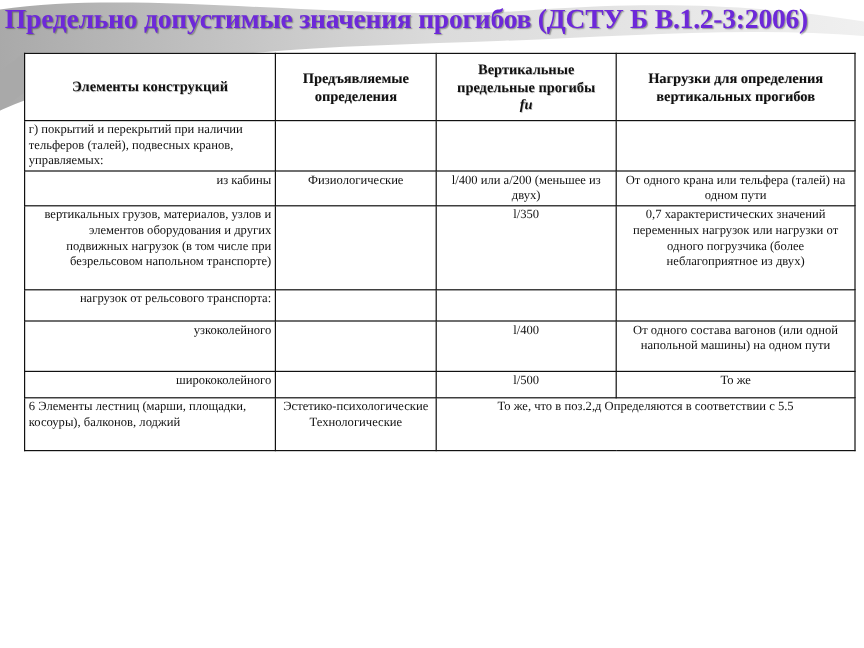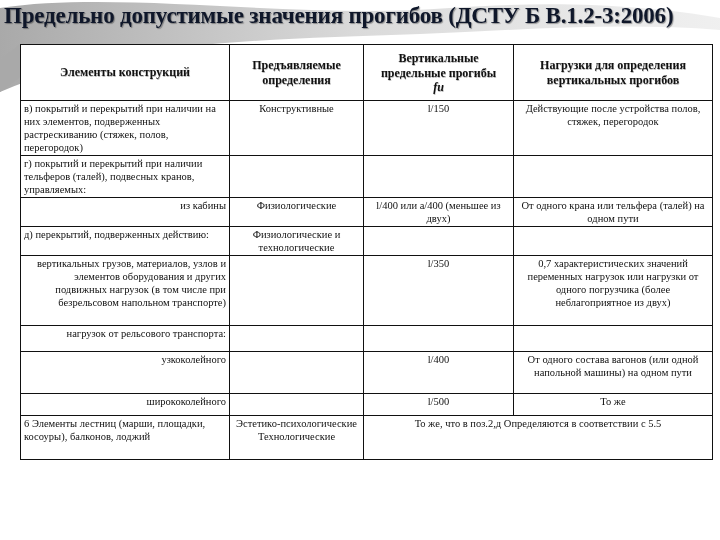--- a/index.html
+++ b/index.html
@@ -9,21 +9,21 @@
     font-family:"Liberation Serif", serif;
     color:#111;
   }
   .bg-swoosh {
     position:absolute; left:0; top:0; width:720px; height:540px; z-index:0;
   }
   .title {
     position:absolute; left:4px; top:2px; width:716px; height:32px;
     font-family:"Liberation Serif", serif; font-weight:bold;
     font-size:23px; line-height:28px; white-space:nowrap; z-index:2;
-    color:#0f172a; letter-spacing:-0.2px;
+    color:#6d28d9; letter-spacing:-0.2px;
     text-shadow: 1px 1px 1px rgba(0,0,0,0.35);
   }
   table.tbl {
     position:absolute; left:20px; top:44px; width:692px;
     border-collapse:collapse; z-index:2; background:#fff;
     table-layout:fixed;
     font-size:10.5px; line-height:13px;
   }
   table.tbl td, table.tbl th {
     border:1px solid #111; padding:1px 3px; vertical-align:top;
@@ -65,48 +65,36 @@
       <tr style="height:56px">
     <th>Элементы конструкций</th>
     <th>Предъявляемые определения</th>
     <th>
       <span>Вертикальные предельные прогибы</span>
       <span class="fsym">fu</span>
     </th>
     <th>Нагрузки для определения вертикальных прогибов</th>
   </tr>
 
-  <tr style="height:54px">
-    <td class="l">в) покрытий и перекрытий при наличии на них элементов, подверженных растрескиванию (стяжек, полов, перегородок)</td>
-    <td class="c">Конструктивные</td>
-    <td class="c">l/150</td>
-    <td class="c">Действующие после устройства полов, стяжек, перегородок</td>
-  </tr>
 
   <tr style="height:42px">
     <td class="l">г) покрытий и перекрытий при наличии тельферов (талей), подвесных кранов, управляемых:</td>
     <td class="c"></td>
     <td class="c"></td>
     <td class="c"></td>
   </tr>
 
 
   <tr style="height:28px">
     <td class="r">из кабины</td>
     <td class="c">Физиологические</td>
-    <td class="c">l/400 или a/400 (меньшее из двух)</td>
+    <td class="c">l/400 или a/200 (меньшее из двух)</td>
     <td class="c">От одного крана или тельфера (талей) на одном пути</td>
   </tr>
 
-  <tr style="height:28px">
-    <td class="l">д) перекрытий, подверженных действию:</td>
-    <td class="c">Физиологические и технологические</td>
-    <td class="c"></td>
-    <td class="c"></td>
-  </tr>
 
   <tr style="height:70px">
     <td class="r">вертикальных грузов, материалов, узлов и элементов оборудования и других подвижных нагрузок (в том числе при безрельсовом напольном транспорте)</td>
     <td class="c"></td>
     <td class="c">l/350</td>
     <td class="c">0,7 характеристических значений переменных нагрузок или нагрузки от одного погрузчика (более неблагоприятное из двух)</td>
   </tr>
 
   <tr style="height:26px">
     <td class="r">нагрузок от рельсового транспорта:</td>

